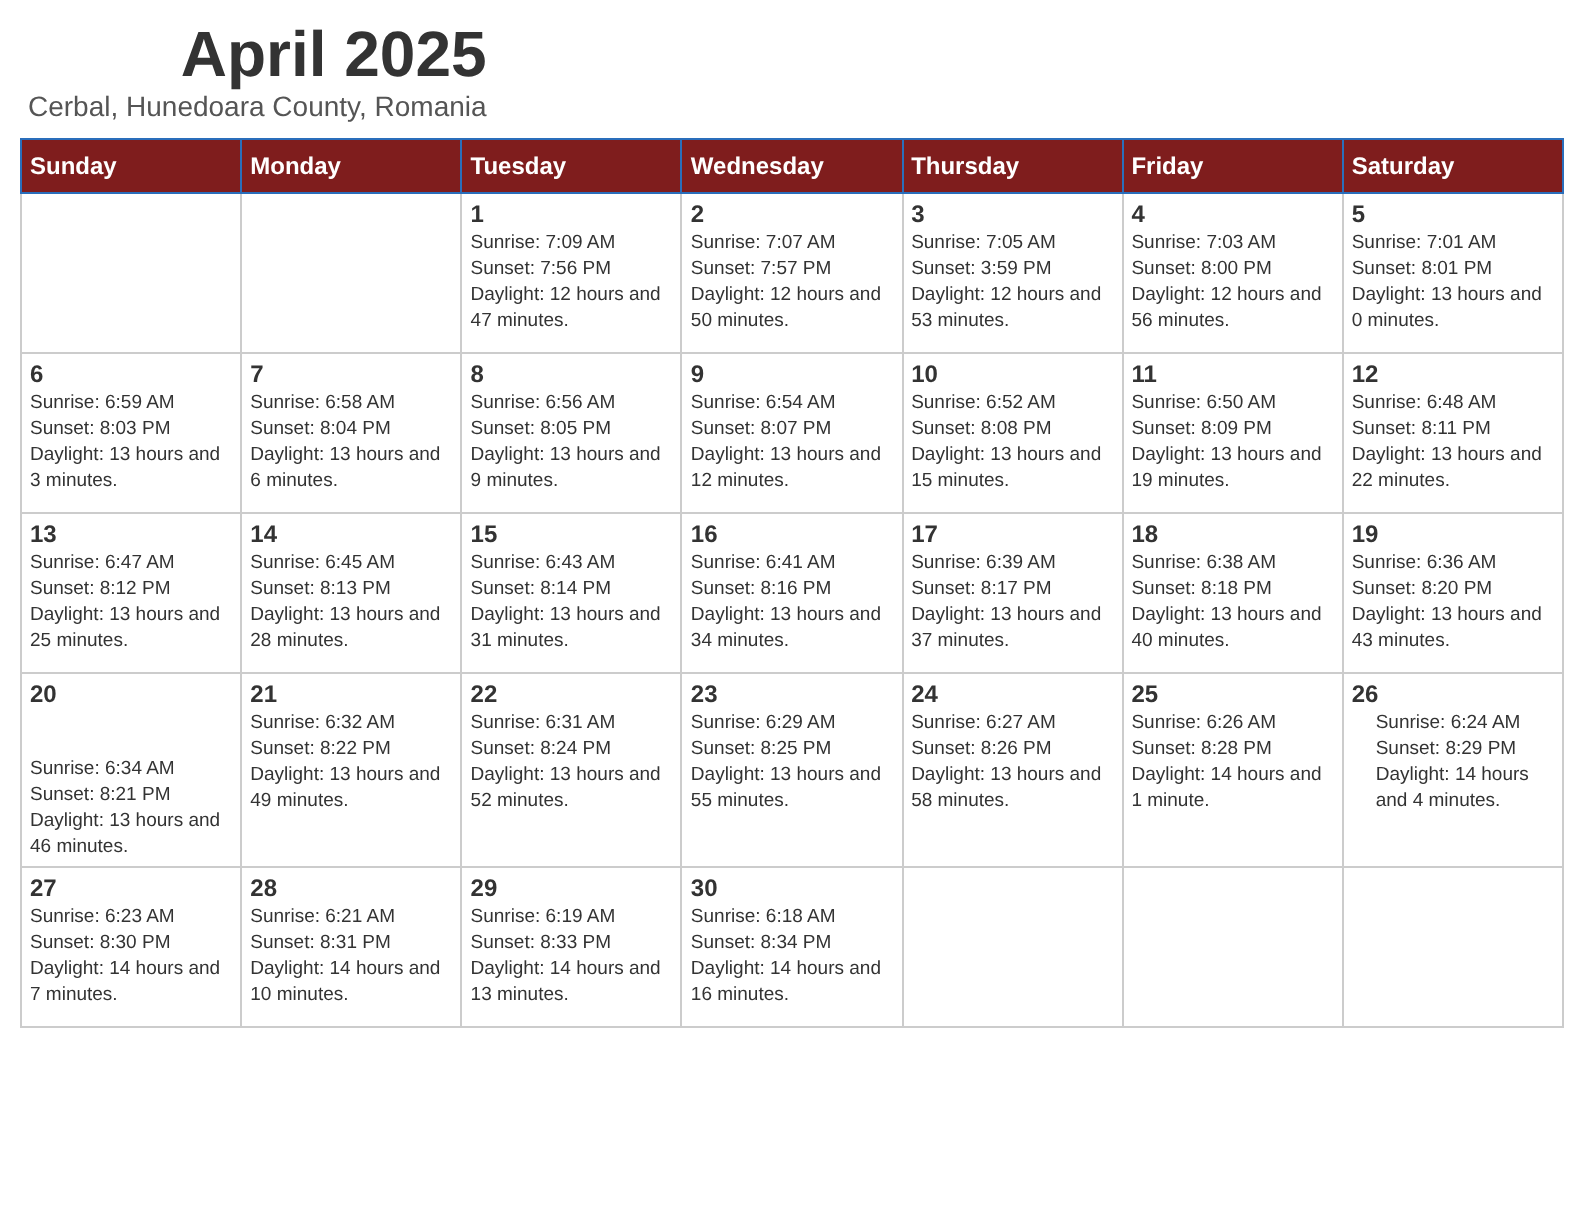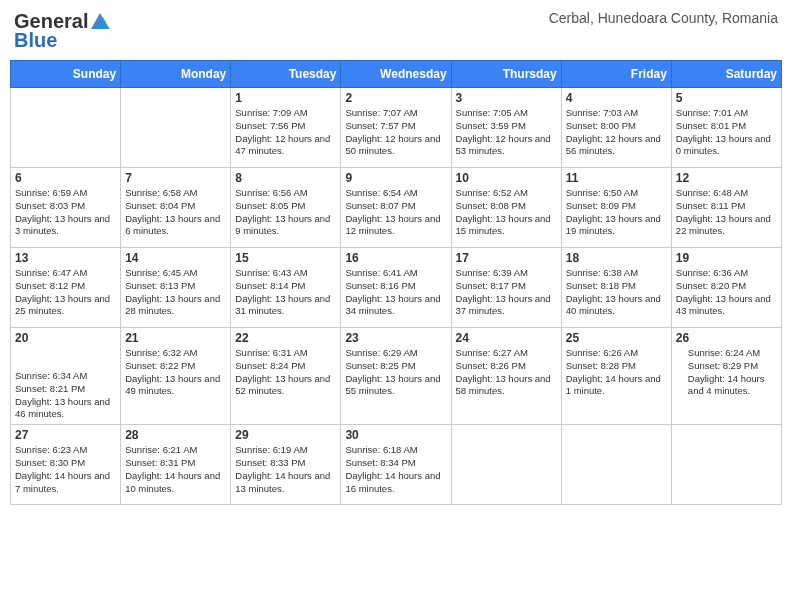--- a/index.html
+++ b/index.html
@@ -34,26 +34,26 @@
     .location {
       font-size: 14px;
       color: #555;
     }
     .calendar {
       width: 100%;
       border-collapse: collapse;
       border: 1px solid #ccc;
     }
     .calendar th {
-      background-color: #3b82f6;
+      background-color: #7f1d1d;
       color: #fff;
       font-size: 12px;
       font-weight: bold;
       padding: 6px 4px;
-      text-align: right;
+      text-align: left;
       border: 1px solid #2a6ebb;
     }
     .calendar td {
       vertical-align: top;
       border: 1px solid #ccc;
       padding: 3px 4px;
       width: 14.28%;
       font-size: 10px;
       color: #333;
       min-height: 70px;
@@ -71,31 +71,22 @@
       color: #333;
     }
     .empty-cell {
       background: #fff;
     }
   </style>
 </head>
 <body>
 
 <div class="header">
-  <div class="logo">
-    <div style="display:flex; align-items:center;">
-      <span style="font-size:20px; font-weight:bold; color:#333;">General</span>
-      <svg width="22" height="22" viewBox="0 0 22 22" style="margin: 0 1px;">
-        <polygon points="11,2 20,18 2,18" fill="#2a6ebb" opacity="0.85"></polygon>
-        <polygon points="14,6 21,18 7,18" fill="#1a9ad6" opacity="0.7"></polygon>
-      </svg>
-    </div>
-    <span style="font-size:20px; font-weight:bold; color:#2a6ebb; margin-top:-4px;">Blue</span>
-  </div>
   <div class="title-block">
+    <div class="month-title">April 2025</div>
     <div class="location">Cerbal, Hunedoara County, Romania</div>
   </div>
 </div>
 
 <table class="calendar">
   <thead>
     <tr>
     <th>Sunday</th>
         <th>Monday</th>
         <th>Tuesday</th>

